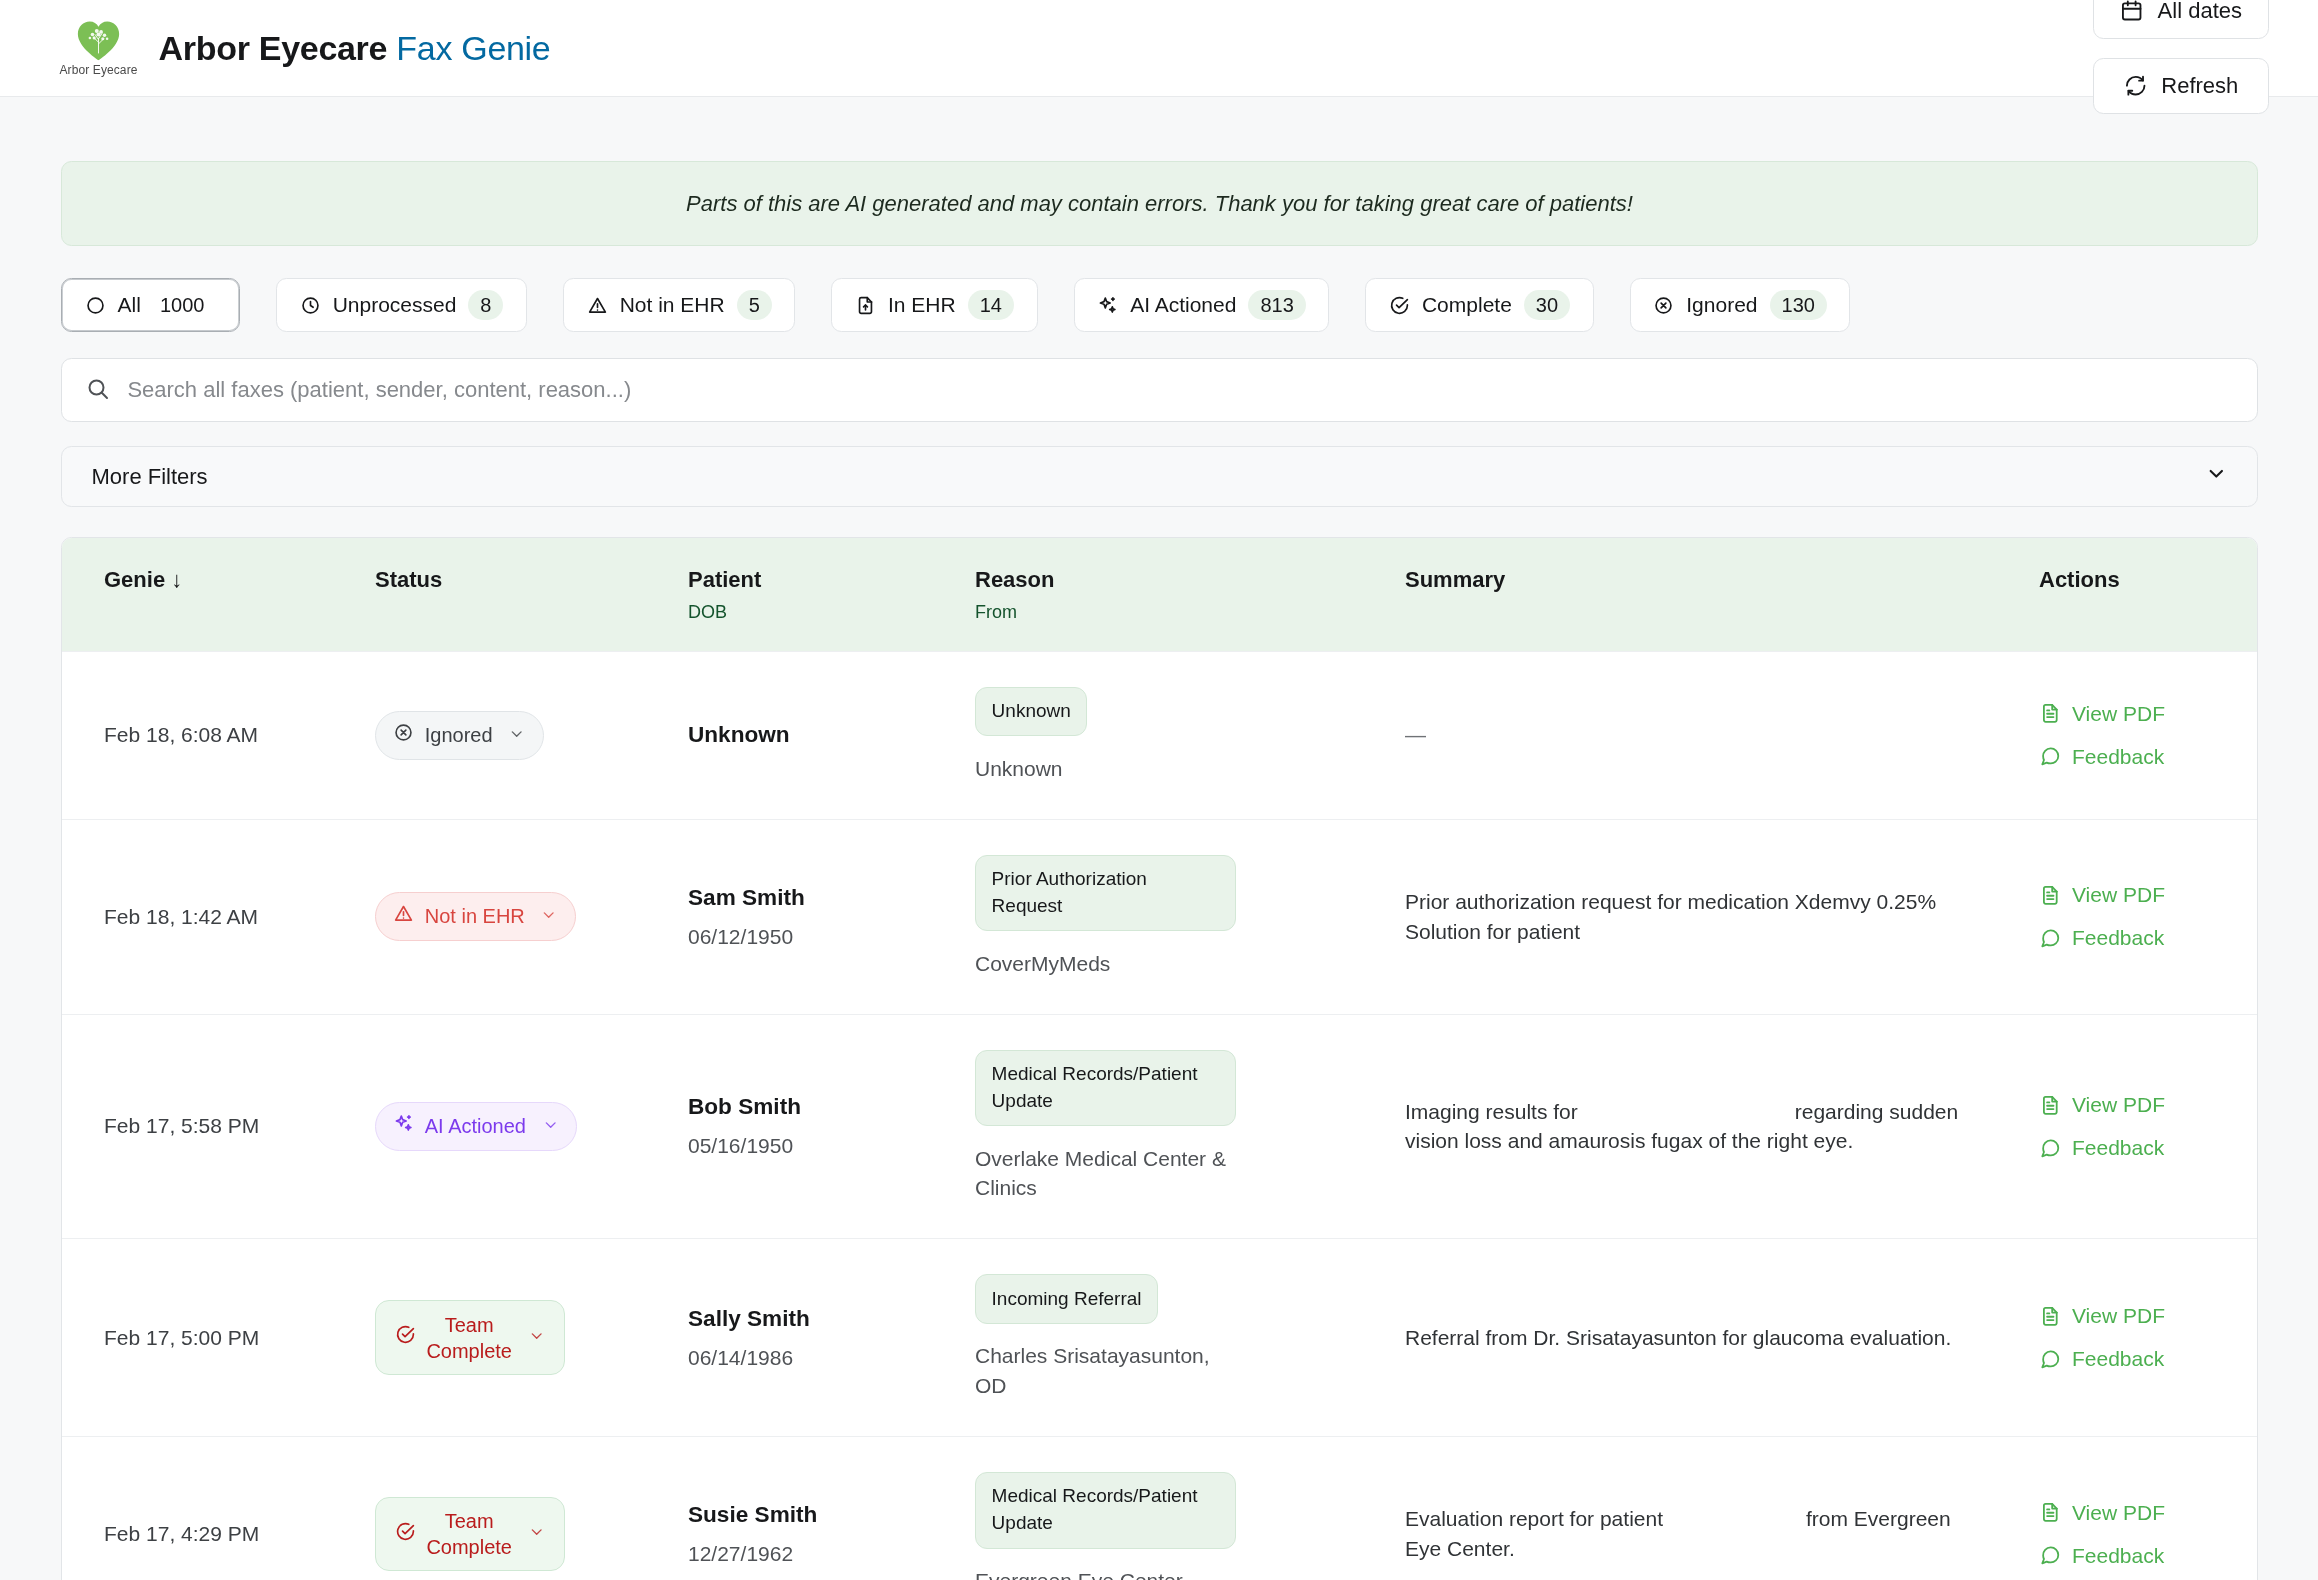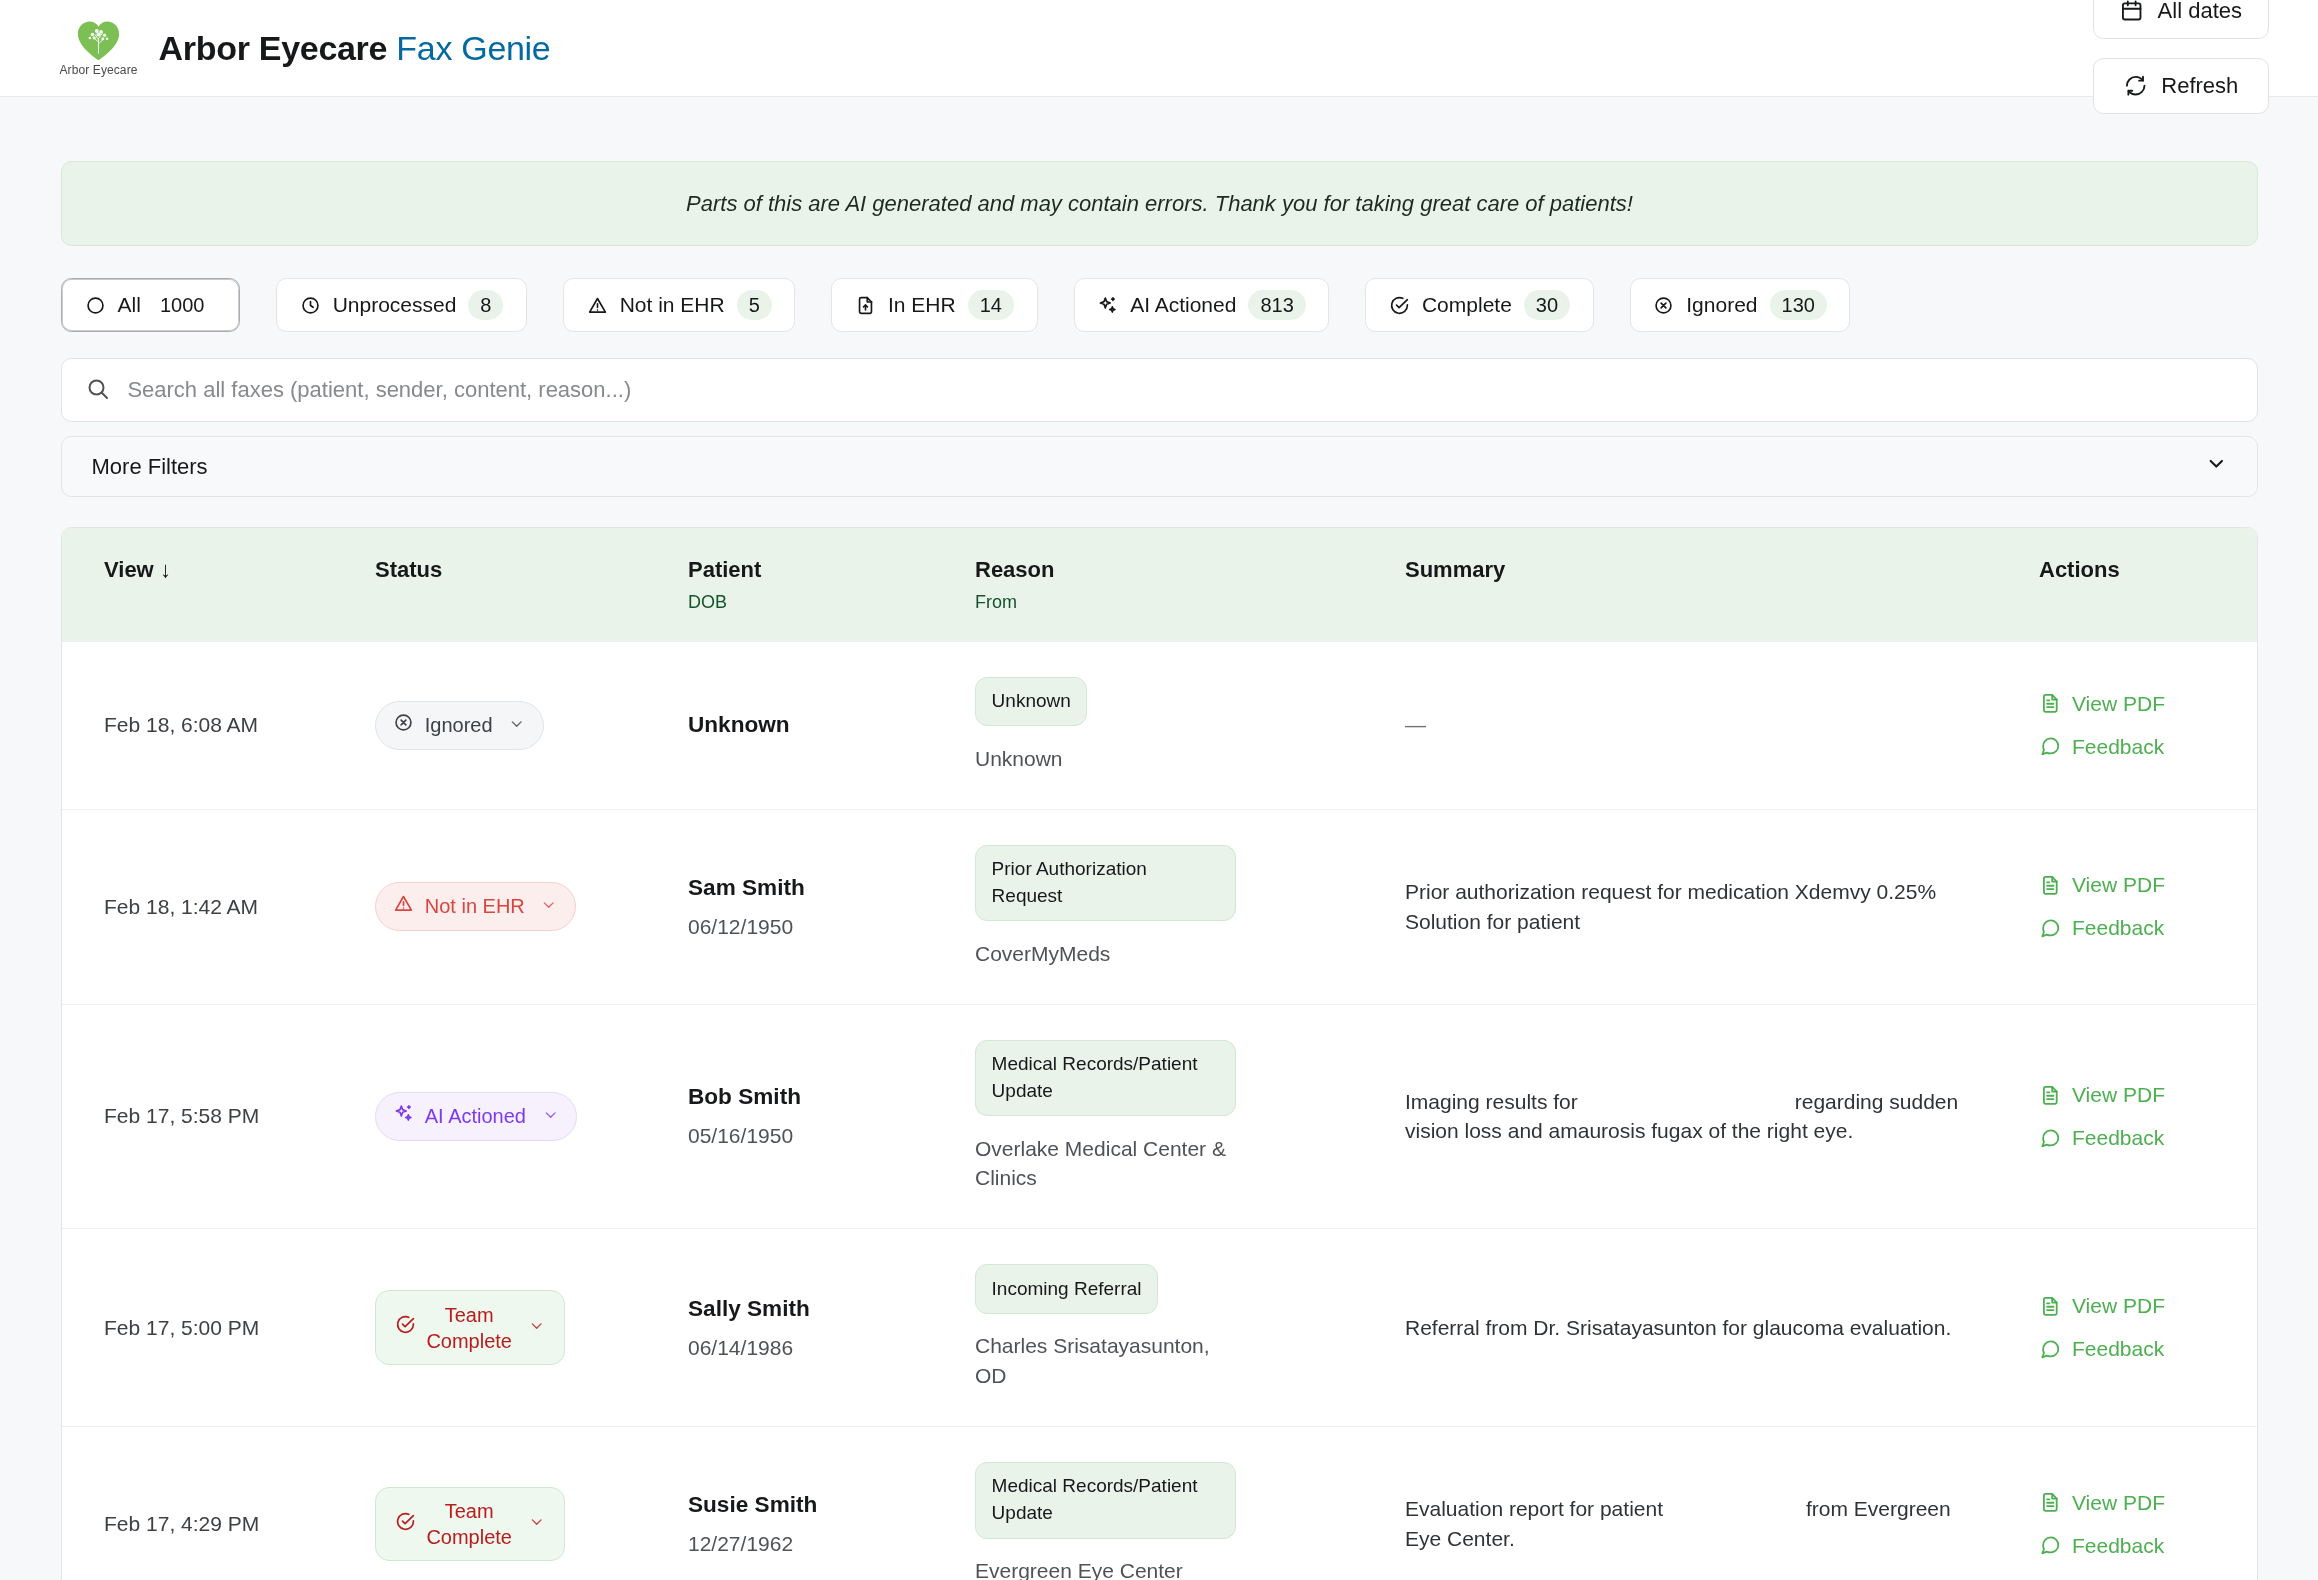--- a/index.html
+++ b/index.html
@@ -75,21 +75,21 @@
     display: flex; align-items: center; gap: 17.4px; padding: 0 24px;
   }
   .search input {
     border: 0; outline: 0; flex: 1; font-size: 22px;
     font-family: inherit; color: #17181a; background: transparent;
   }
   .search input::placeholder { color: #86898d; }
 
   
   .morefilters {
-    margin-top: 14px; height: 61px; background: #f8f9fa;
+    margin-top: 24px; height: 61px; background: #f8f9fa;
     border: 0.9px solid #e2e5e8; border-radius: 10.4px;
     display: flex; align-items: center; padding: 0 29.5px;
     font-size: 22px; color: #17181a; cursor: pointer;
   }
   .morefilters .chev { margin-left: auto; }
 
   
   .tablecard {
     margin-top: 29.5px;
     background: #fff;
@@ -303,21 +303,21 @@
           <path d="M6 9.5 12 15.5 18 9.5"></path>
         </svg>
     </span>
   </div>
 
   <div class="tablecard">
     <table>
       <thead>
         <tr>
           <th class="col-time">
-            <span>View</span>
+            <span>Genie</span>
             <span> ↓</span>
           </th>
           <th class="col-status">
             <span>Status</span>
           </th>
           <th class="col-patient">
             <span>Patient</span>
             <span class="subhead">DOB</span>
           </th>
           <th class="col-reason">

